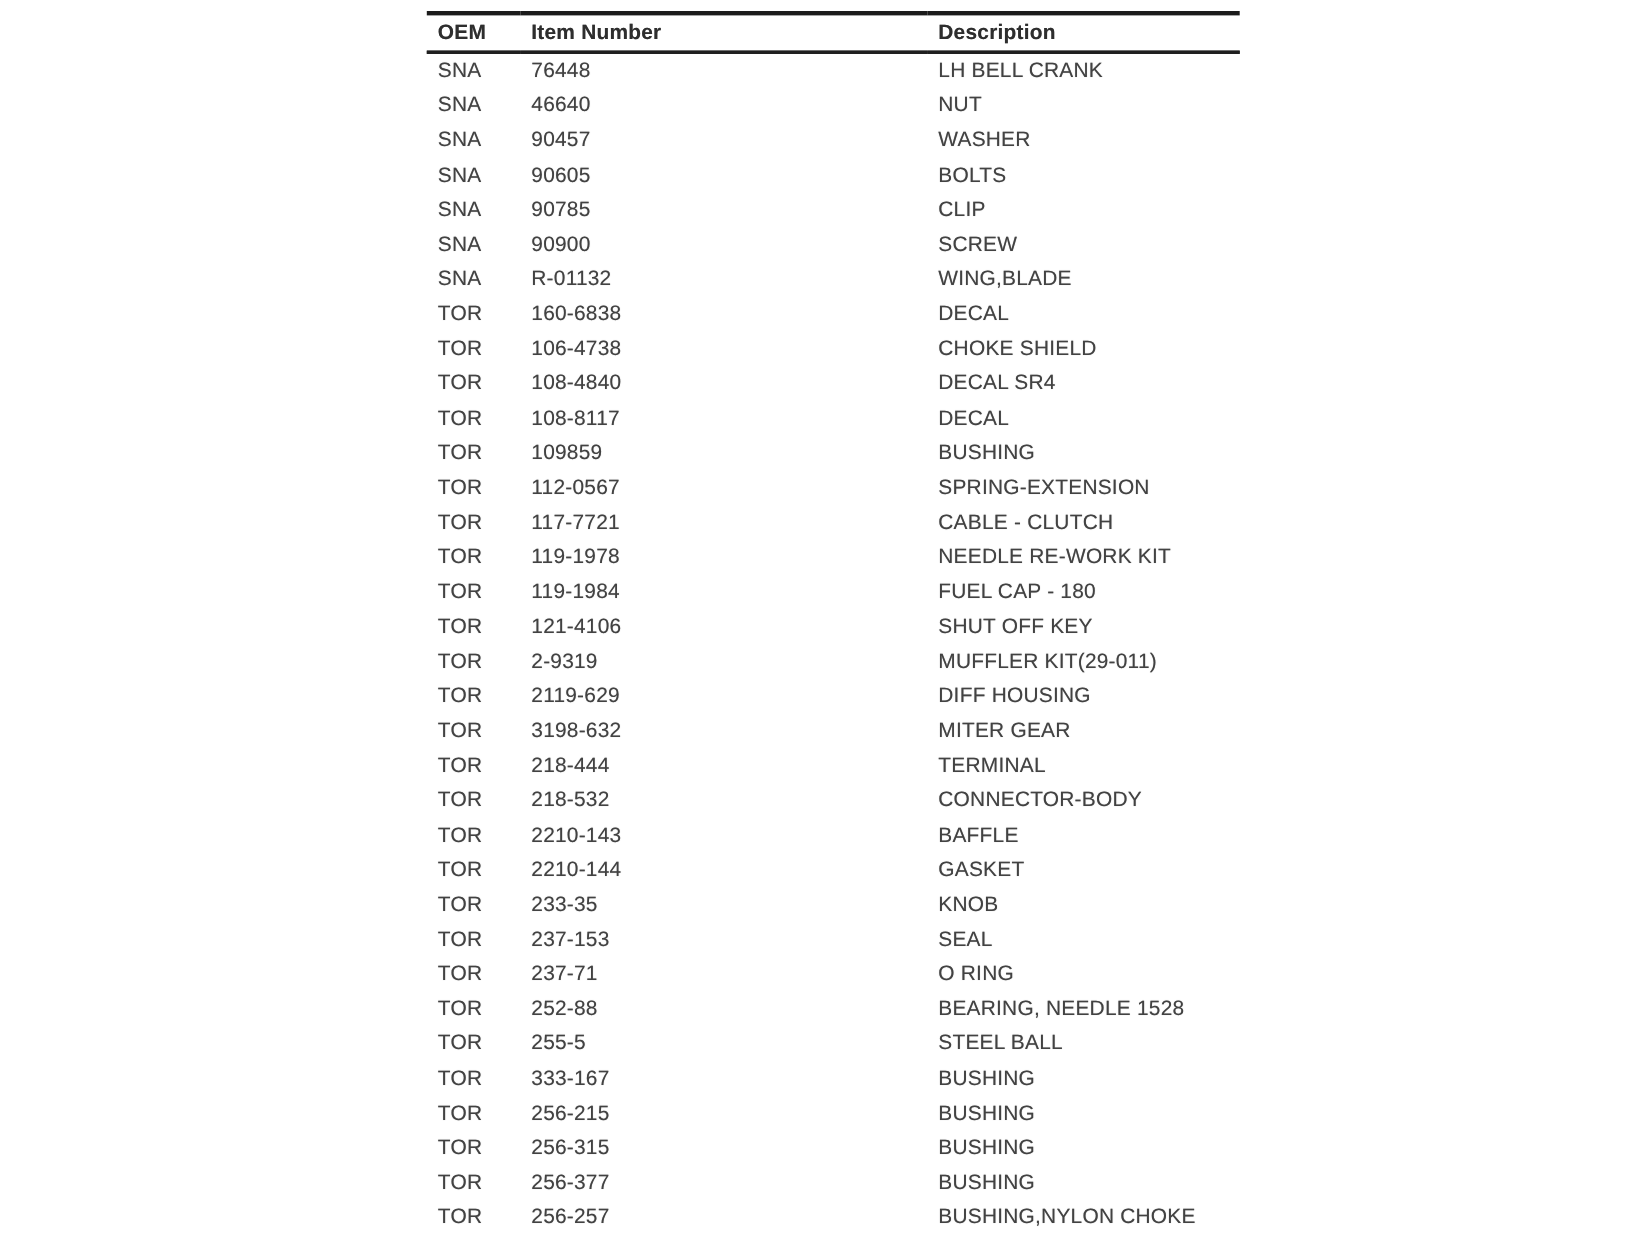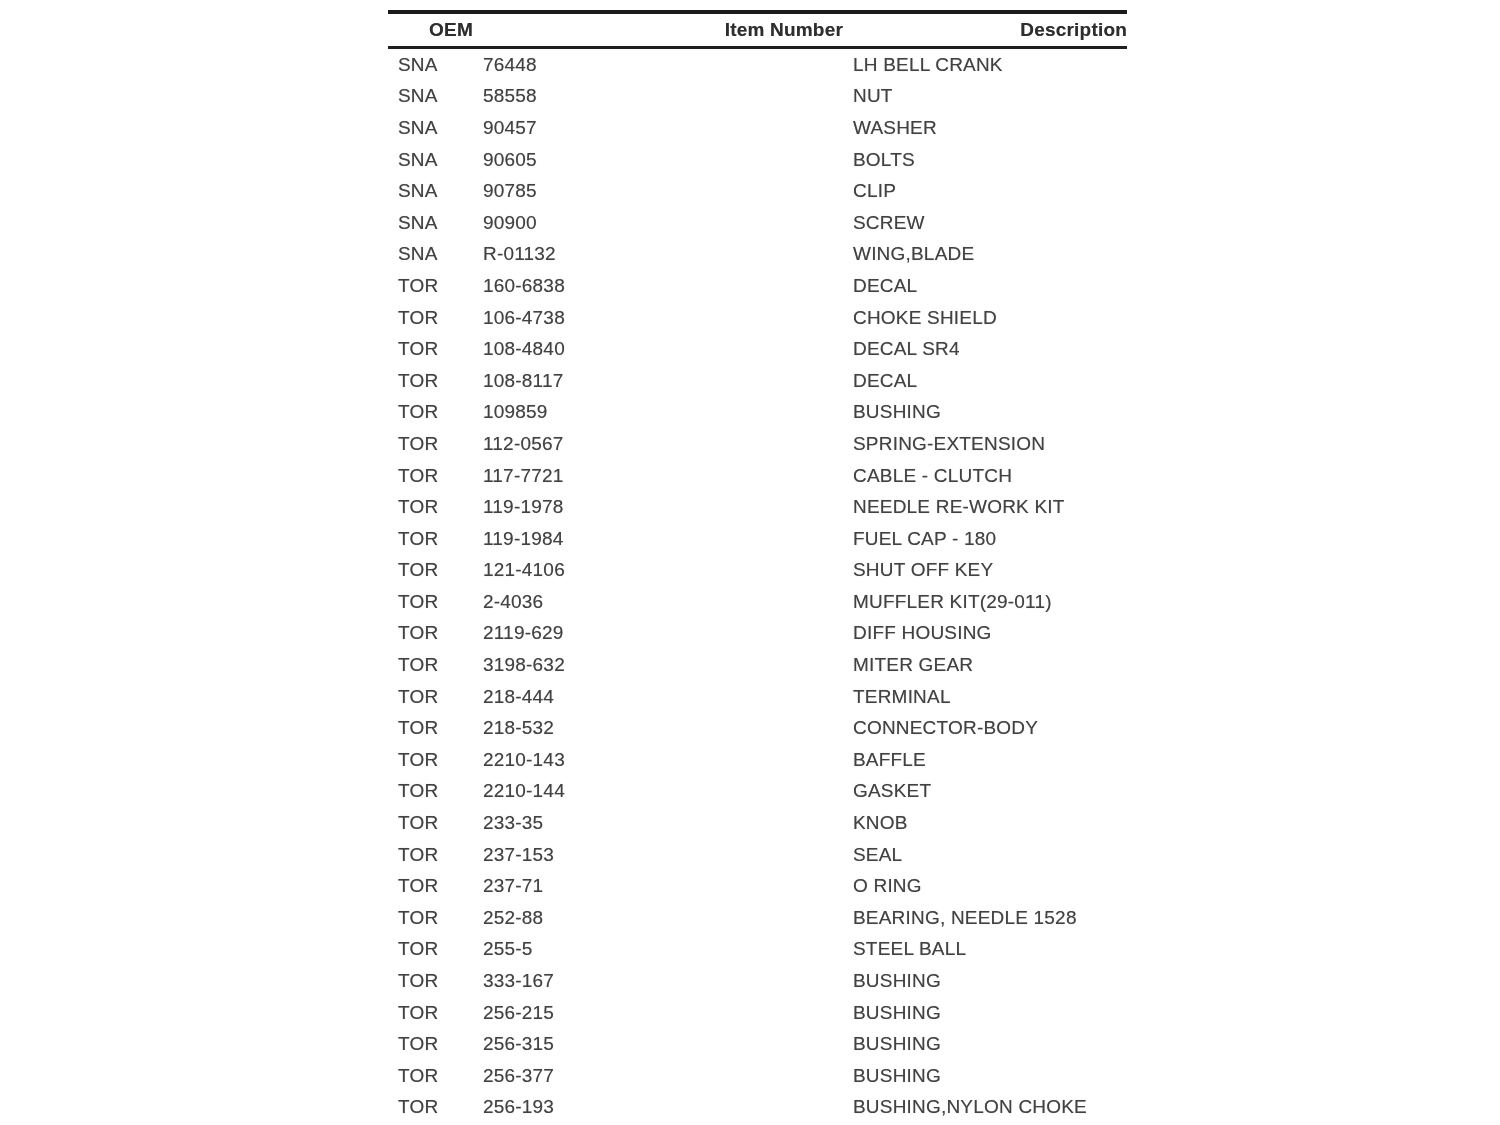--- a/index.html
+++ b/index.html
@@ -25,21 +25,21 @@
     border-collapse: collapse;
     table-layout: fixed;
     border-top: 4px solid #1b1b1b;
   }
   col.c1 { width: 85px; }
   col.c2 { width: 370px; }
   col.c3 { width: 284px; }
   thead th {
     height: 32px;
     border-bottom: 3px solid #1f1f1f;
-    text-align: right;
+    text-align: left;
     vertical-align: middle;
     padding: 0 0 0 10px;
     font-size: 19px;
     font-weight: bold;
     color: #2e2e2e;
     letter-spacing: 0.2px;
     text-shadow: 0 0 0.6px rgba(46,46,46,0.55);
   }
   tbody td {
     height: 31.6px;
@@ -72,21 +72,21 @@
       </tr>
     </thead>
     <tbody>
         <tr>
           <td>SNA</td>
           <td>76448</td>
           <td>LH BELL CRANK</td>
         </tr>
         <tr>
           <td>SNA</td>
-          <td>58558</td>
+          <td>46640</td>
           <td>NUT</td>
         </tr>
         <tr>
           <td>SNA</td>
           <td>90457</td>
           <td>WASHER</td>
         </tr>
         <tr>
           <td>SNA</td>
           <td>90605</td>
@@ -152,21 +152,21 @@
           <td>119-1984</td>
           <td>FUEL CAP - 180</td>
         </tr>
         <tr>
           <td>TOR</td>
           <td>121-4106</td>
           <td>SHUT OFF KEY</td>
         </tr>
         <tr>
           <td>TOR</td>
-          <td>2-4036</td>
+          <td>2-9319</td>
           <td>MUFFLER KIT(29-011)</td>
         </tr>
         <tr>
           <td>TOR</td>
           <td>2119-629</td>
           <td>DIFF HOUSING</td>
         </tr>
         <tr>
           <td>TOR</td>
           <td>3198-632</td>
@@ -232,18 +232,18 @@
           <td>256-315</td>
           <td>BUSHING</td>
         </tr>
         <tr>
           <td>TOR</td>
           <td>256-377</td>
           <td>BUSHING</td>
         </tr>
         <tr>
           <td>TOR</td>
-          <td>256-193</td>
+          <td>256-257</td>
           <td>BUSHING,NYLON CHOKE</td>
         </tr>
       </tbody>
   </table>
 </div>
 
 </body></html>

